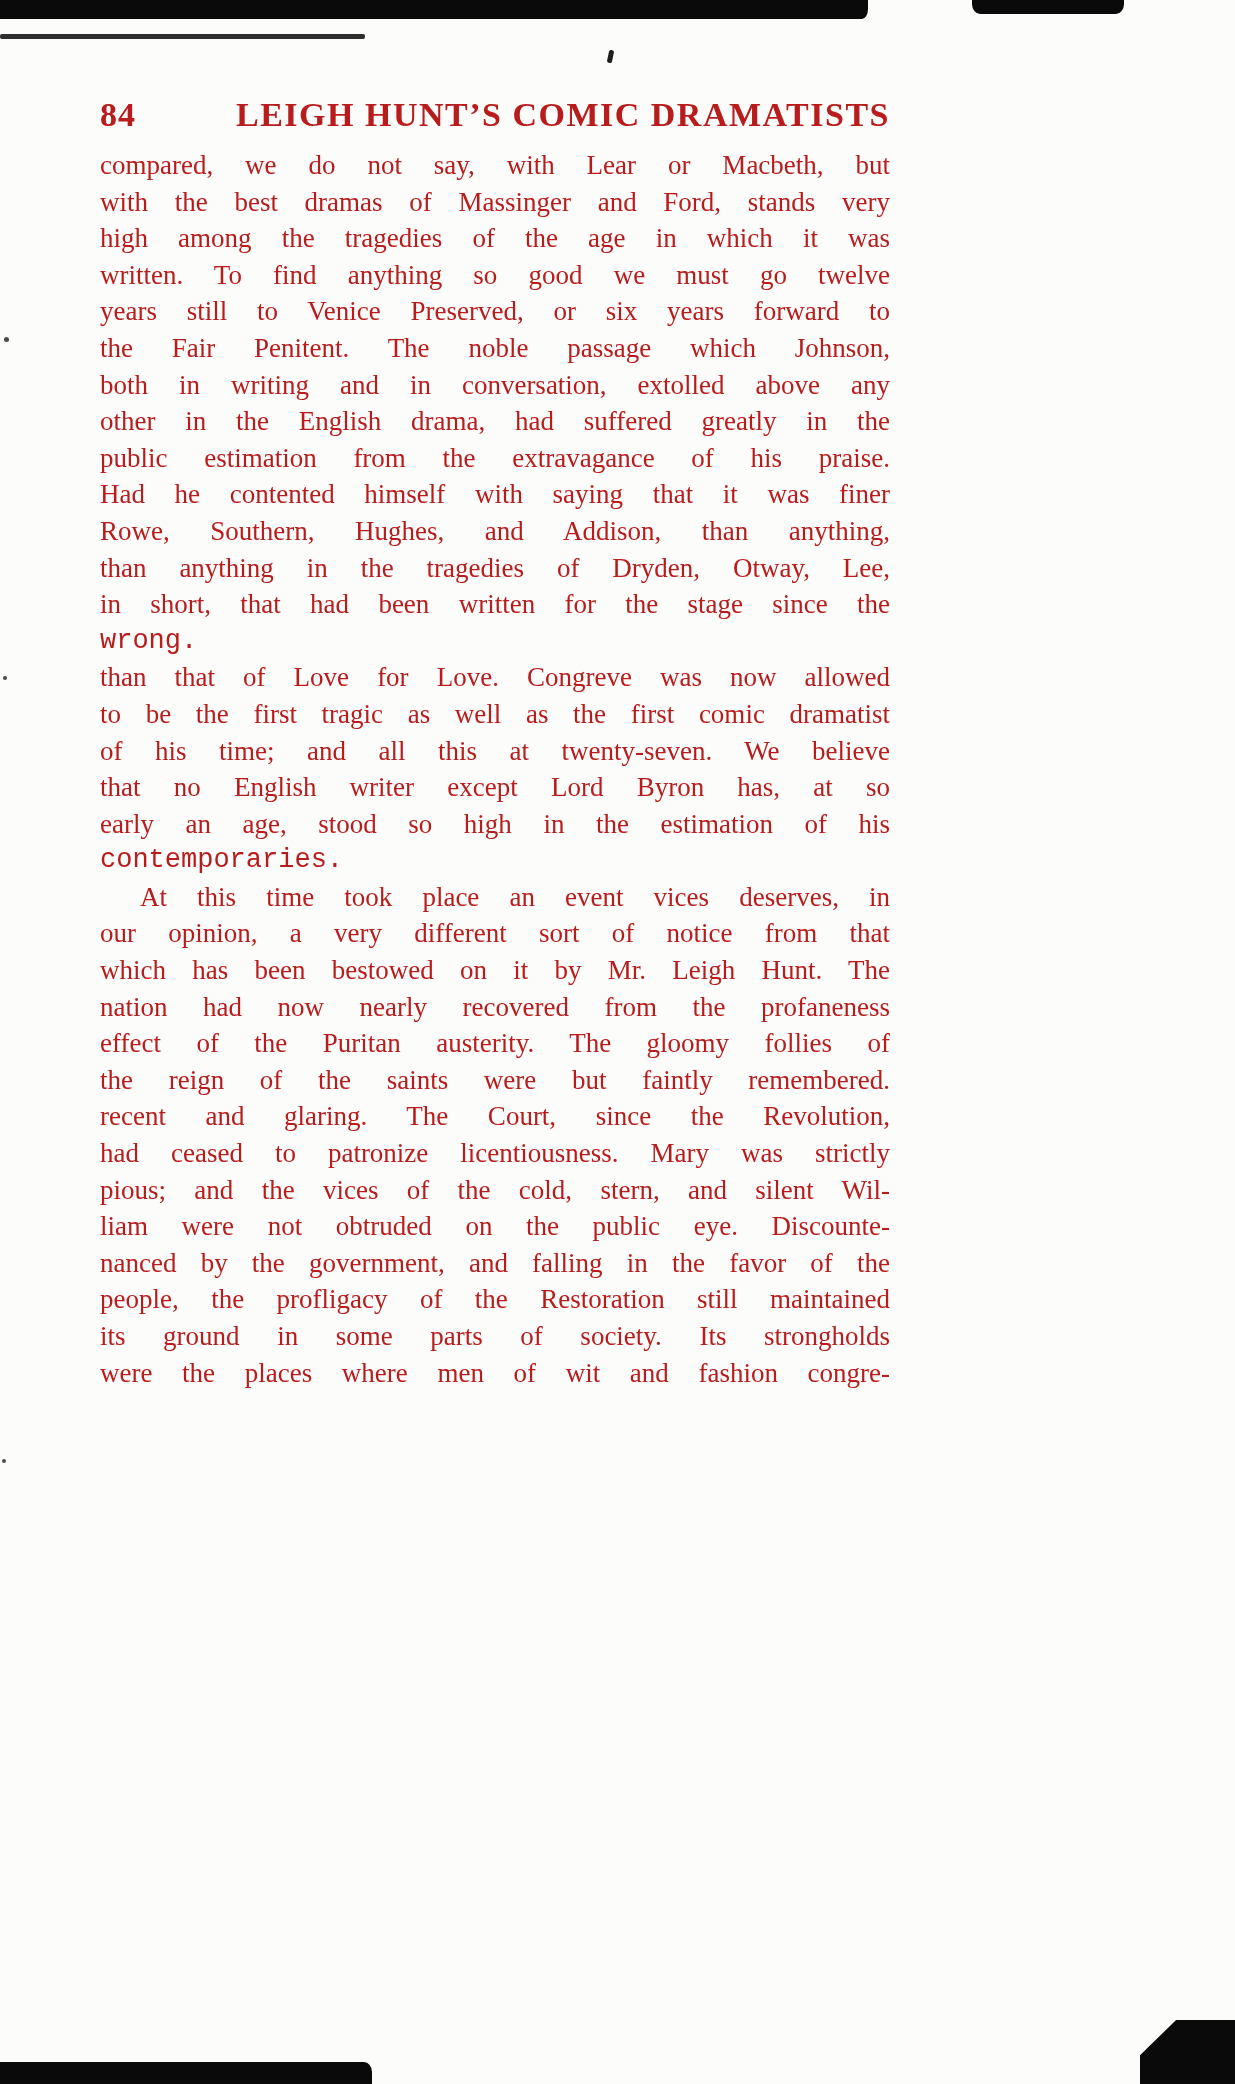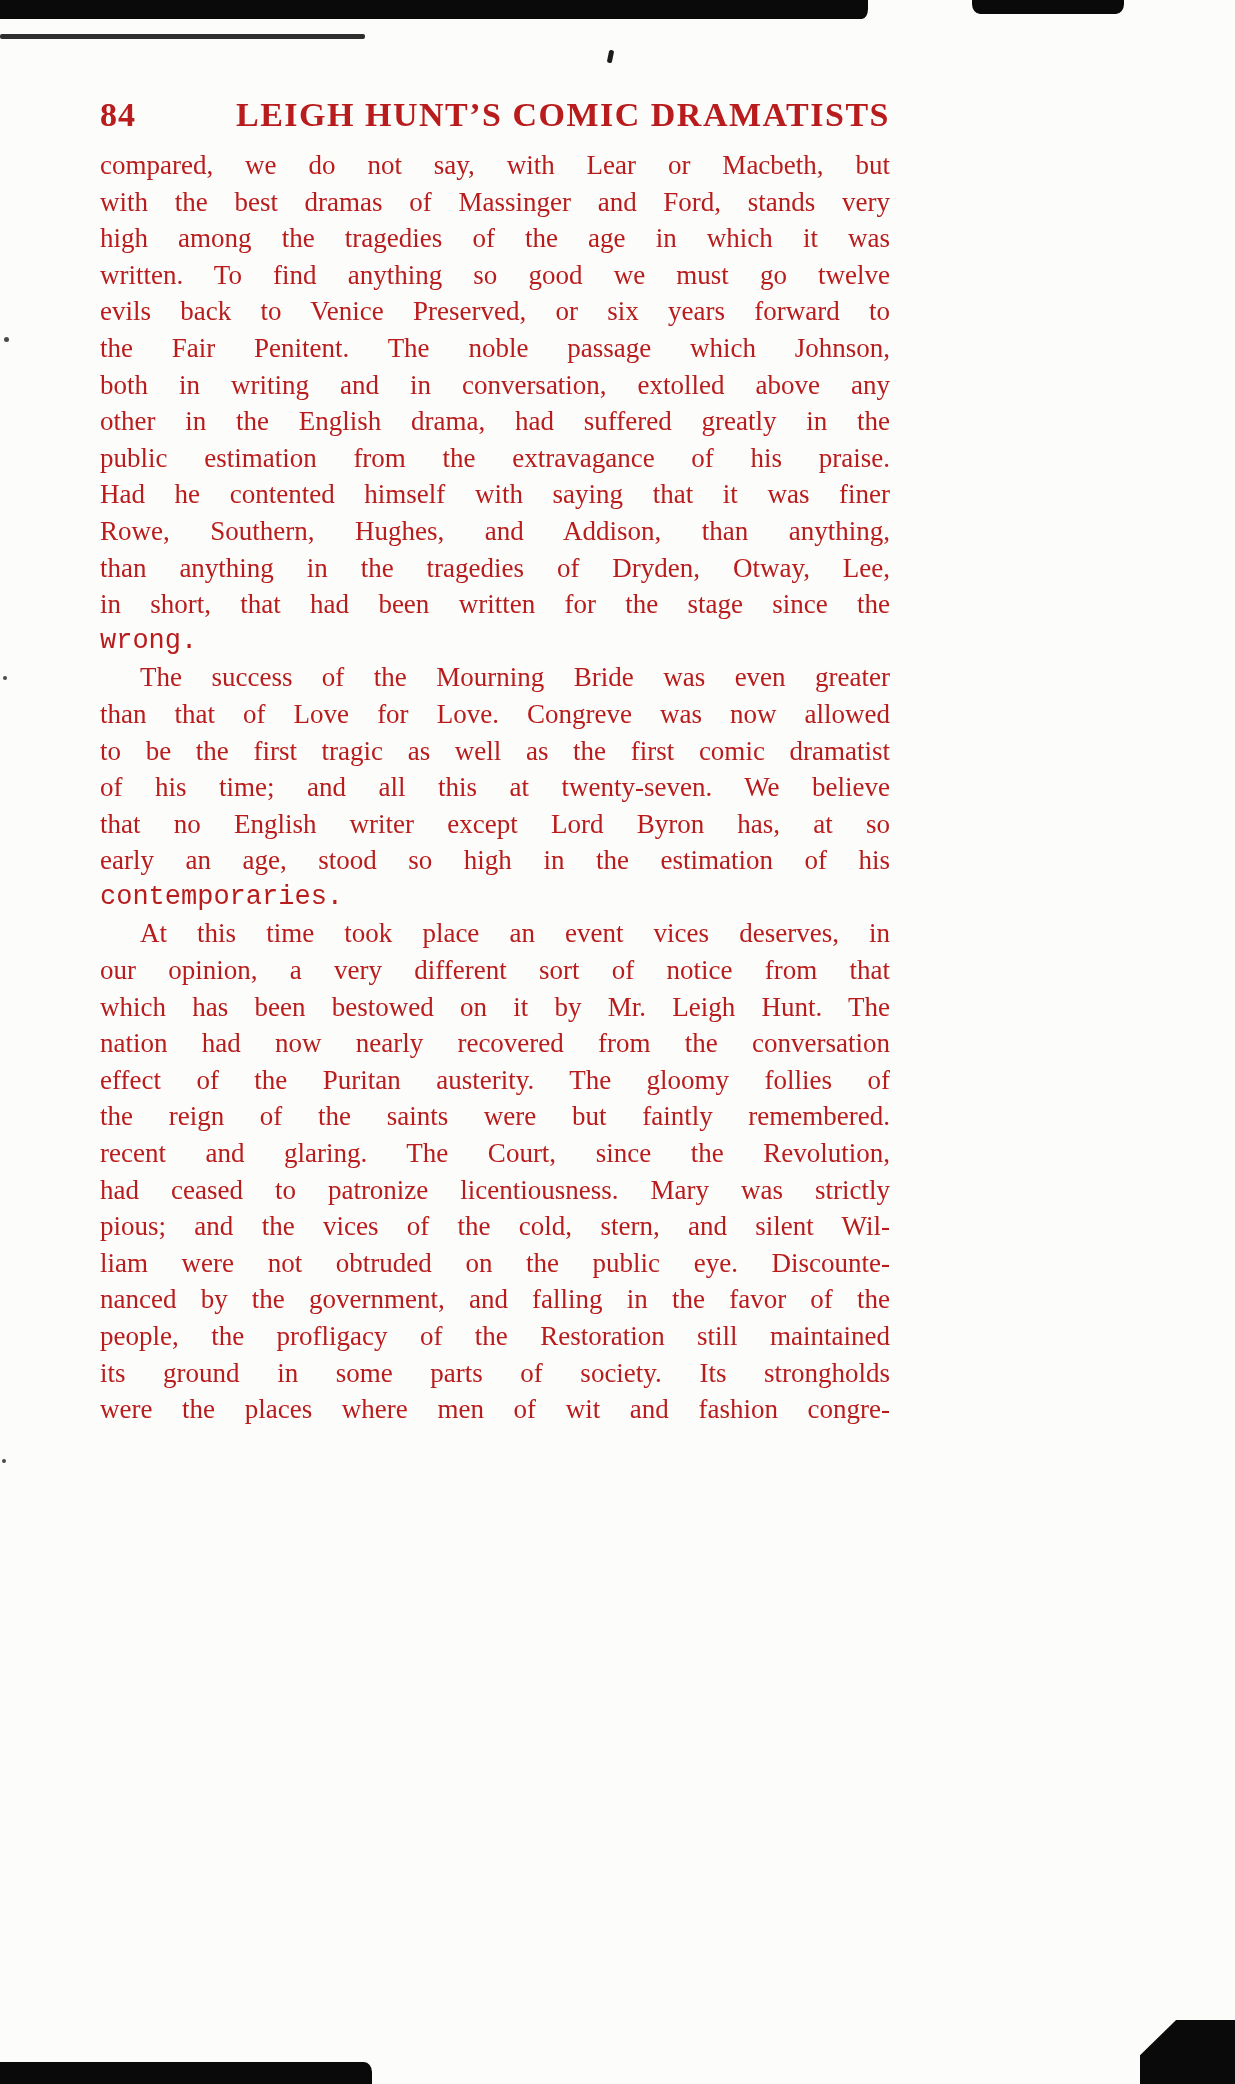--- a/index.html
+++ b/index.html
@@ -106,45 +106,44 @@
     <span class="page-number">84</span>
     <span class="page-title">LEIGH HUNT’S COMIC DRAMATISTS</span>
   </div>
 
   <div class="body-text">
       <div class="paragraph">
         <div class="line">compared, we do not say, with Lear or Macbeth, but</div>
         <div class="line">with the best dramas of Massinger and Ford, stands very</div>
         <div class="line">high among the tragedies of the age in which it was</div>
         <div class="line">written. To find anything so good we must go twelve</div>
-        <div class="line">evils back to Venice Preserved, or six years forward to</div>
+        <div class="line">years still to Venice Preserved, or six years forward to</div>
         <div class="line">the Fair Penitent. The noble passage which Johnson,</div>
         <div class="line">both in writing and in conversation, extolled above any</div>
         <div class="line">other in the English drama, had suffered greatly in the</div>
         <div class="line">public estimation from the extravagance of his praise.</div>
         <div class="line">Had he contented himself with saying that it was finer</div>
         <div class="line">Rowe, Southern, Hughes, and Addison, than anything,</div>
         <div class="line">than anything in the tragedies of Dryden, Otway, Lee,</div>
         <div class="line">in short, that had been written for the stage since the</div>
         <div class="line para-end">wrong.</div>
       </div>
       <div class="paragraph">
-        <div class="line indent">The success of the Mourning Bride was even greater</div>
         <div class="line">than that of Love for Love. Congreve was now allowed</div>
         <div class="line">to be the first tragic as well as the first comic dramatist</div>
         <div class="line">of his time; and all this at twenty-seven. We believe</div>
         <div class="line">that no English writer except Lord Byron has, at so</div>
         <div class="line">early an age, stood so high in the estimation of his</div>
         <div class="line para-end">contemporaries.</div>
       </div>
       <div class="paragraph">
         <div class="line indent">At this time took place an event vices deserves, in</div>
         <div class="line">our opinion, a very different sort of notice from that</div>
         <div class="line">which has been bestowed on it by Mr. Leigh Hunt. The</div>
-        <div class="line">nation had now nearly recovered from the conversation</div>
+        <div class="line">nation had now nearly recovered from the profaneness</div>
         <div class="line">effect of the Puritan austerity. The gloomy follies of</div>
         <div class="line">the reign of the saints were but faintly remembered.</div>
         <div class="line">recent and glaring. The Court, since the Revolution,</div>
         <div class="line">had ceased to patronize licentiousness. Mary was strictly</div>
         <div class="line">pious; and the vices of the cold, stern, and silent Wil-</div>
         <div class="line">liam were not obtruded on the public eye. Discounte-</div>
         <div class="line">nanced by the government, and falling in the favor of the</div>
         <div class="line">people, the profligacy of the Restoration still maintained</div>
         <div class="line">its ground in some parts of society. Its strongholds</div>
         <div class="line">were the places where men of wit and fashion congre-</div>

